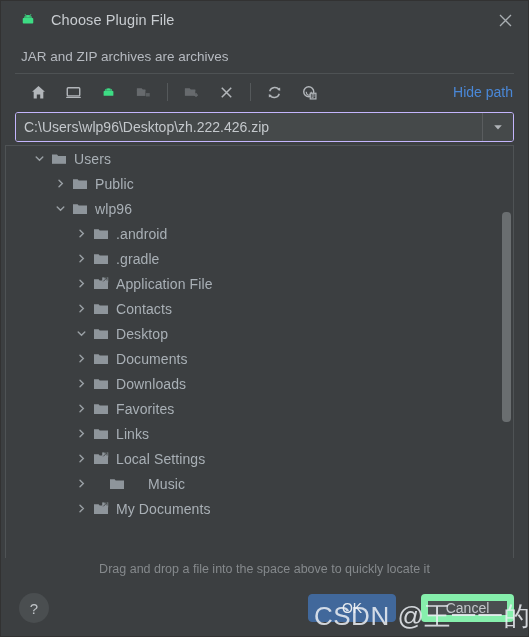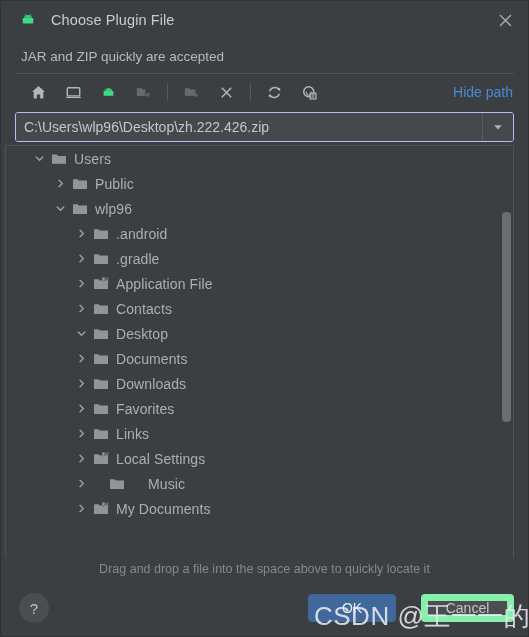--- a/index.html
+++ b/index.html
@@ -261,21 +261,21 @@
     </span>
     <span class="title-text">Choose Plugin File</span>
     <div class="close-btn">
       <svg width="15" height="15" viewBox="0 0 15 15">
         <path d="M2 2 L13 13 M13 2 L2 13" stroke="#a9aeb2" stroke-width="1.3" fill="none"></path>
       </svg>
     </div>
   </div>
 
   <div class="subtitle-row">
-    <span class="subtitle">JAR and ZIP quickly are accepted</span>
+    <span class="subtitle">JAR and ZIP archives are archives</span>
   </div>
 
   <div class="sep-line"></div>
 
   <div class="toolbar">
 
     <div class="tool-btn">
       <svg width="17" height="17" viewBox="0 0 18 18">
         <path fill="#b2b6ba" d="M9 2.2L2.2 8.1h1.7v7.2h3.3v-4.2h3.6v4.2h3.3V8.1h1.7z"></path>
       </svg>

